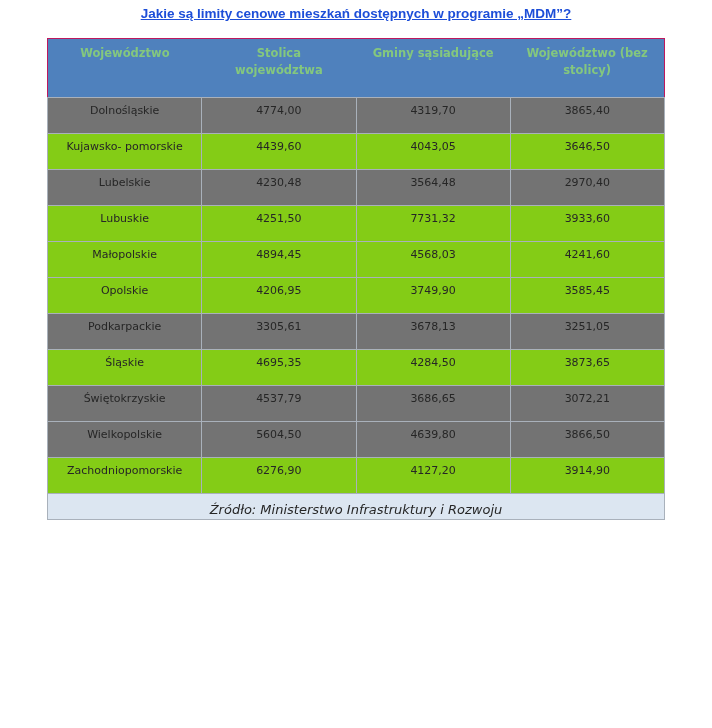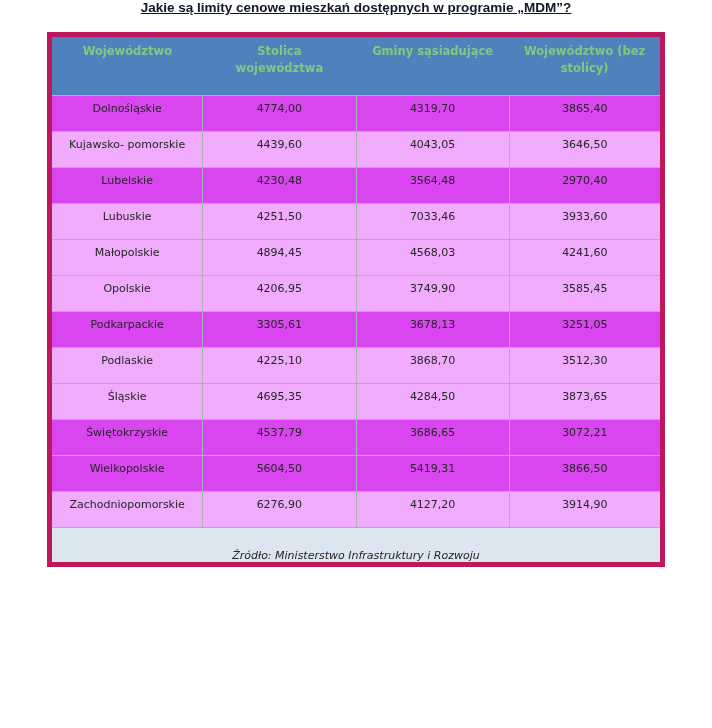--- a/index.html
+++ b/index.html
@@ -8,33 +8,34 @@
     background: #ffffff;
   }
   body {
     width: 712px;
     height: 728px;
     font-family: "DejaVu Sans", sans-serif;
     position: relative;
     overflow: hidden;
   }
   .page-title {
+    margin-top: 6px;
     text-align: center;
     font-family: "Liberation Sans", sans-serif;
     font-size: 13.5px;
     font-weight: bold;
     text-decoration: underline;
-    color: #0f172a;
+    color: #1d4ed8;
   }
   table.limits-table {
     table-layout: fixed;
     border-collapse: collapse;
     width: 618px;
     margin: 17px auto 0 auto;
-    border: 5px solid #be185d;
+    border: 1px solid #be185d;
   }
   table.limits-table col { width: 25%; }
   th.col-header {
     background: #4F81BD;
     color: #84C77E;
     font-size: 11.5px;
     font-weight: bold;
     height: 52px;
     vertical-align: top;
     padding: 6px 14px 0 14px;
@@ -45,32 +46,32 @@
     border: 1px solid #a9b1bb;
     font-size: 11px;
     color: #262626;
     text-align: center;
     vertical-align: top;
     height: 36px;
     padding: 6px 2px 0 2px;
     box-sizing: border-box;
     line-height: 1.2;
   }
-  tr.row-alt td.cell { background: #d946ef; }
-  tr.row-plain td.cell { background: #f0abfc; }
+  tr.row-alt td.cell { background: #737373; }
+  tr.row-plain td.cell { background: #84cc16; }
   td.source-cell {
     border: 1px solid #a9b1bb;
     background: #DCE6F1;
-    font-size: 11px;
+    font-size: 13px;
     font-style: italic;
     color: #262626;
     text-align: center;
     vertical-align: top;
     height: 26px;
-    padding: 21px 2px 0 2px;
+    padding: 8px 2px 0 2px;
     box-sizing: border-box;
   }
 </style>
 </head>
 <body>
 
 <div class="page-title">Jakie są limity cenowe mieszkań dostępnych w programie „MDM”?</div>
 
 <table class="limits-table">
   <colgroup>
@@ -103,21 +104,21 @@
       </tr>
       <tr class="row-alt">
         <td class="cell">Lubelskie</td>
         <td class="cell">4230,48</td>
         <td class="cell">3564,48</td>
         <td class="cell">2970,40</td>
       </tr>
       <tr class="row-plain">
         <td class="cell">Lubuskie</td>
         <td class="cell">4251,50</td>
-        <td class="cell">7033,46</td>
+        <td class="cell">7731,32</td>
         <td class="cell">3933,60</td>
       </tr>
       <tr class="row-plain">
         <td class="cell">Małopolskie</td>
         <td class="cell">4894,45</td>
         <td class="cell">4568,03</td>
         <td class="cell">4241,60</td>
       </tr>
       <tr class="row-plain">
         <td class="cell">Opolskie</td>
@@ -125,41 +126,35 @@
         <td class="cell">3749,90</td>
         <td class="cell">3585,45</td>
       </tr>
       <tr class="row-alt">
         <td class="cell">Podkarpackie</td>
         <td class="cell">3305,61</td>
         <td class="cell">3678,13</td>
         <td class="cell">3251,05</td>
       </tr>
       <tr class="row-plain">
-        <td class="cell">Podlaskie</td>
-        <td class="cell">4225,10</td>
-        <td class="cell">3868,70</td>
-        <td class="cell">3512,30</td>
-      </tr>
-      <tr class="row-plain">
         <td class="cell">Śląskie</td>
         <td class="cell">4695,35</td>
         <td class="cell">4284,50</td>
         <td class="cell">3873,65</td>
       </tr>
       <tr class="row-alt">
         <td class="cell">Świętokrzyskie</td>
         <td class="cell">4537,79</td>
         <td class="cell">3686,65</td>
         <td class="cell">3072,21</td>
       </tr>
       <tr class="row-alt">
         <td class="cell">Wielkopolskie</td>
         <td class="cell">5604,50</td>
-        <td class="cell">5419,31</td>
+        <td class="cell">4639,80</td>
         <td class="cell">3866,50</td>
       </tr>
       <tr class="row-plain">
         <td class="cell">Zachodniopomorskie</td>
         <td class="cell">6276,90</td>
         <td class="cell">4127,20</td>
         <td class="cell">3914,90</td>
       </tr>
     </tbody>
   <tfoot>

